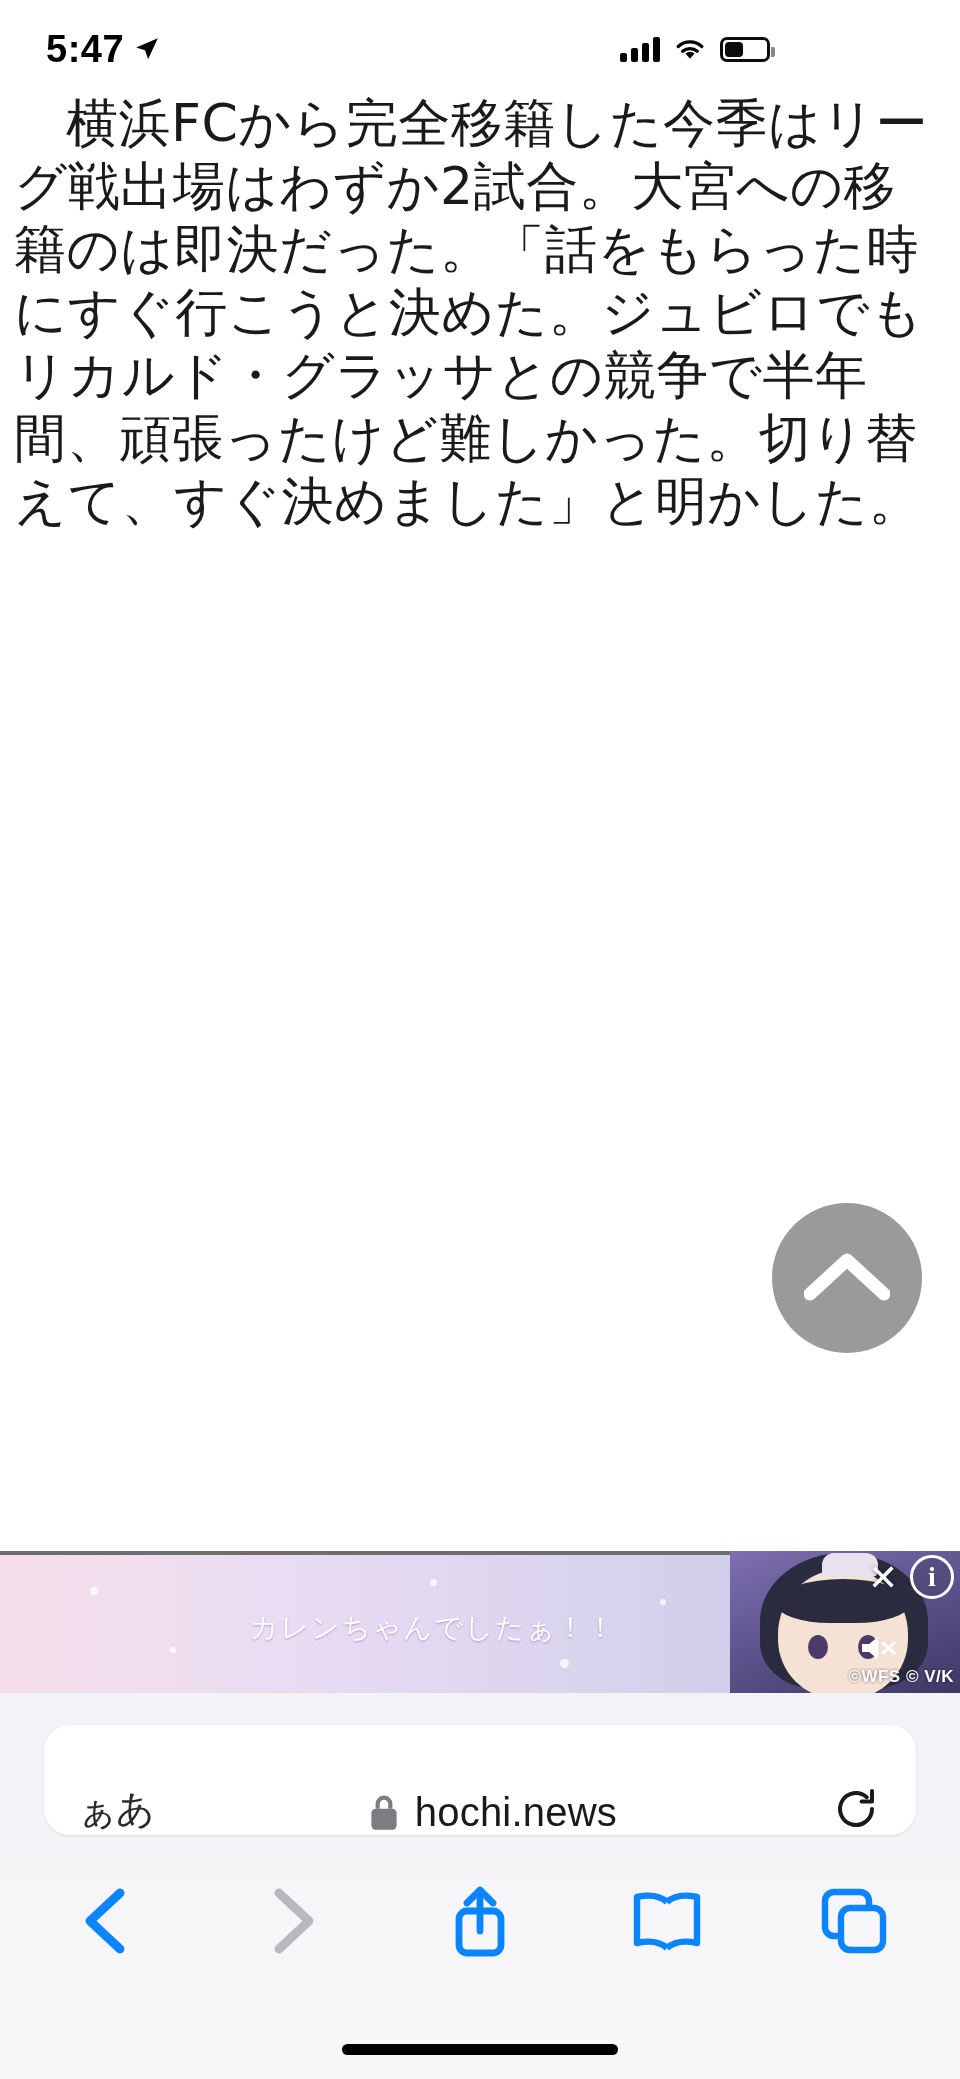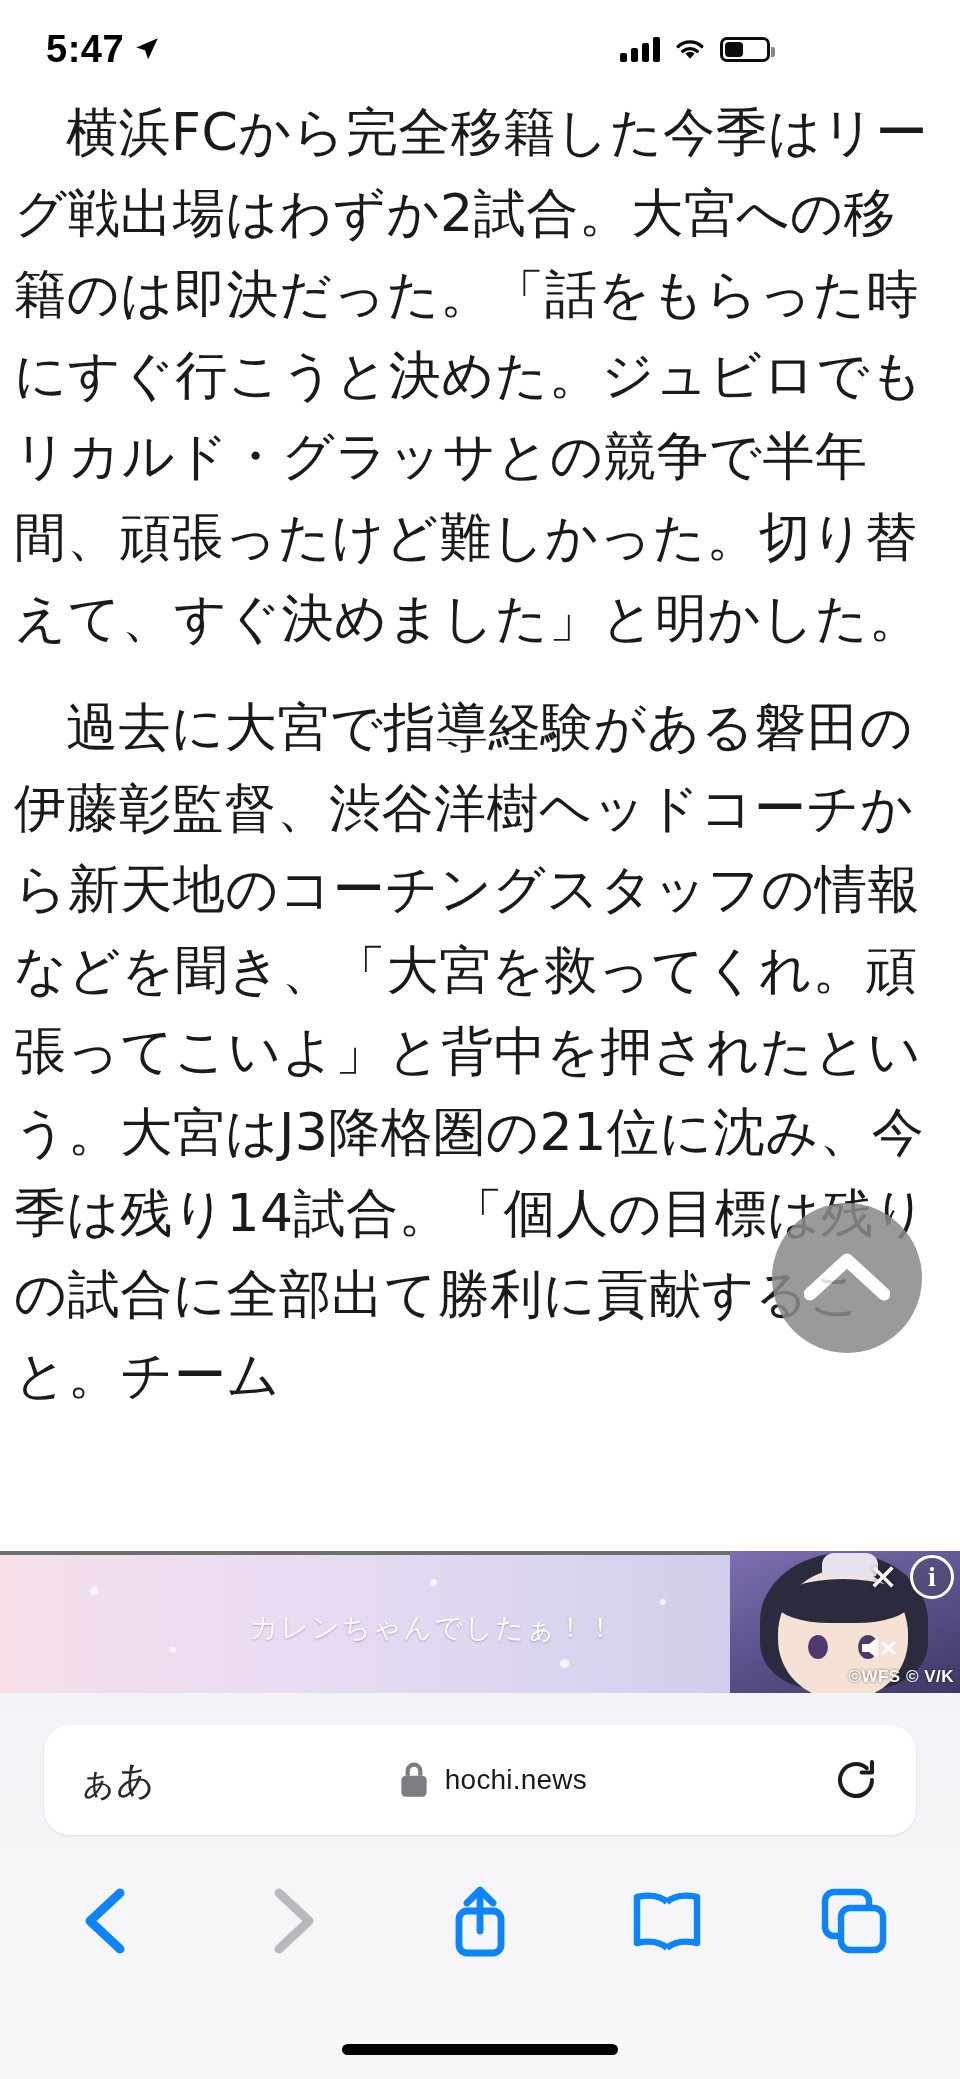--- a/index.html
+++ b/index.html
@@ -105,21 +105,21 @@
   .article {
     position: absolute;
     top: 92px;
     left: 0;
     width: 960px;
     padding: 0 14px;
     box-sizing: border-box;
     color: #1a1a1a;
     font-family: "DejaVu Sans", sans-serif;
     font-size: 52px;
-    line-height: 81px;
+    line-height: 63px;
     letter-spacing: 0.5px;
   }
   .article p {
     margin: 0 0 28px 0;
     text-indent: 52px;
   }
   .article p.first {
     text-indent: 52px;
     margin-top: 0;
   }
@@ -290,41 +290,41 @@
   .url-field {
     position: absolute;
     left: 44px;
     top: 32px;
     width: 872px;
     height: 110px;
     background: #ffffff;
     border-radius: 26px;
     box-shadow: 0 1px 3px rgba(0,0,0,.10);
     display: flex;
-    align-items: center;
+    align-items: flex-end;
     box-sizing: border-box;
     padding: 0 34px;
   }
   .aa-btn {
     font-size: 38px;
     color: #2a2a2a;
     font-family: "DejaVu Sans", sans-serif;
     letter-spacing: -1px;
     white-space: nowrap;
   }
   .url-center {
     flex: 1;
     display: flex;
     align-items: center;
     justify-content: center;
     gap: 14px;
   }
   .lock-ic { display:block; }
   .url-text {
-    font-size: 28px;
+    font-size: 40px;
     color: #1a1a1a;
     font-family: "Liberation Sans", sans-serif;
     letter-spacing: .2px;
   }
   .reload-btn { width: 52px; height: 52px; display:flex;align-items:center;justify-content:center; }
 
   .tool-row {
     position: absolute;
     left: 0;
     top: 168px;
@@ -353,21 +353,20 @@
     background: #000;
     border-radius: 6px;
   }
 </style>
 </head>
 <body>
 
 <div class="webview">
   <div class="article">
     <p class="first">横浜FCから完全移籍した今季はリーグ戦出場はわずか2試合。大宮への移籍のは即決だった。「話をもらった時にすぐ行こうと決めた。ジュビロでもリカルド・グラッサとの競争で半年間、頑張ったけど難しかった。切り替えて、すぐ決めました」と明かした。</p>
-    <p>過去に大宮で指導経験がある磐田の伊藤彰監督、渋谷洋樹ヘッドコーチから新天地のコーチングスタッフの情報などを聞き、「大宮を救ってくれ。頑張ってこいよ」と背中を押されたという。大宮はJ3降格圏の21位に沈み、今季は残り14試合。「個人の目標は残りの試合に全部出て勝利に貢献すること。チーム</p>
   </div>
 </div>
 
 <div class="fab-top">
   <svg width="86" height="56" viewBox="0 0 86 56">
     <polyline points="6,44 43,10 80,44" fill="none" stroke="#ffffff" stroke-width="13" stroke-linecap="round" stroke-linejoin="round"></polyline>
   </svg>
 </div>
 
 <div class="status-bar">

